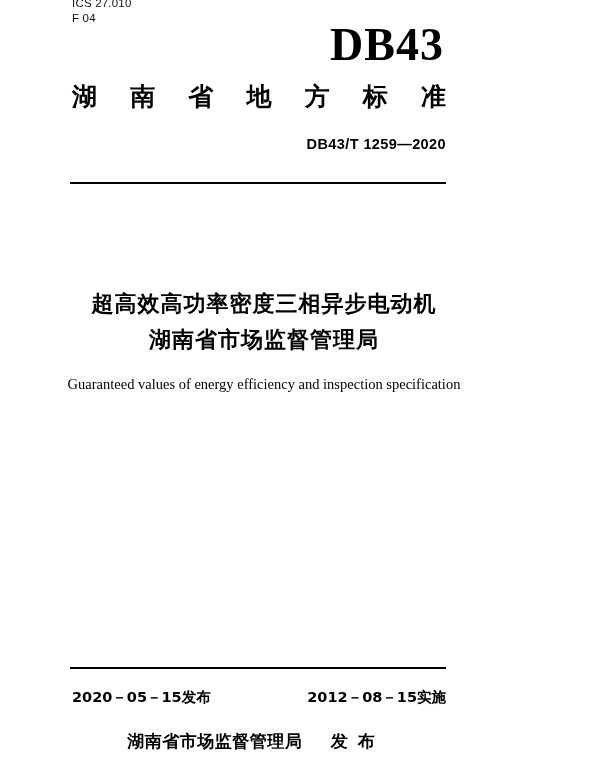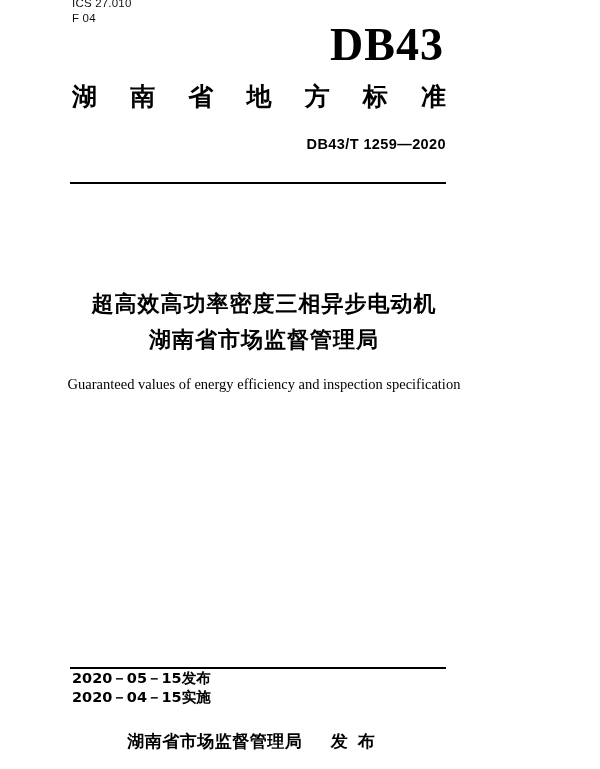--- a/index.html
+++ b/index.html
@@ -124,21 +124,20 @@
     position: absolute;
     left: 72px;
     right: 58px;
     bottom: 62px;
     display: flex;
     justify-content: space-between;
     font-family: "DejaVu Sans", sans-serif;
     font-weight: bold;
     font-size: 14.5px;
     color: #000;
-    flex-direction: column;
   }
 
   
   .publisher {
     position: absolute;
     left: 0;
     right: 0;
     bottom: 16px;
     text-align: center;
     font-family: "DejaVu Sans", sans-serif;
@@ -183,21 +182,21 @@
     <div class="title-cn">湖南省市场监督管理局</div>
     <div class="title-en">
       <div>Guaranteed values of energy efficiency and inspection specification</div>
     </div>
   </div>
 
   <div class="rule-bottom"></div>
 
   <div class="dates">
     <span>2020－05－15发布</span>
-    <span>2020－04－15实施</span>
+    <span>2012－08－15实施</span>
   </div>
 
   <div class="publisher">
     <span>湖南省市场监督管理局</span>
     <span class="issuer">发 布</span>
   </div>
 
 </div>
 
 </body></html>

